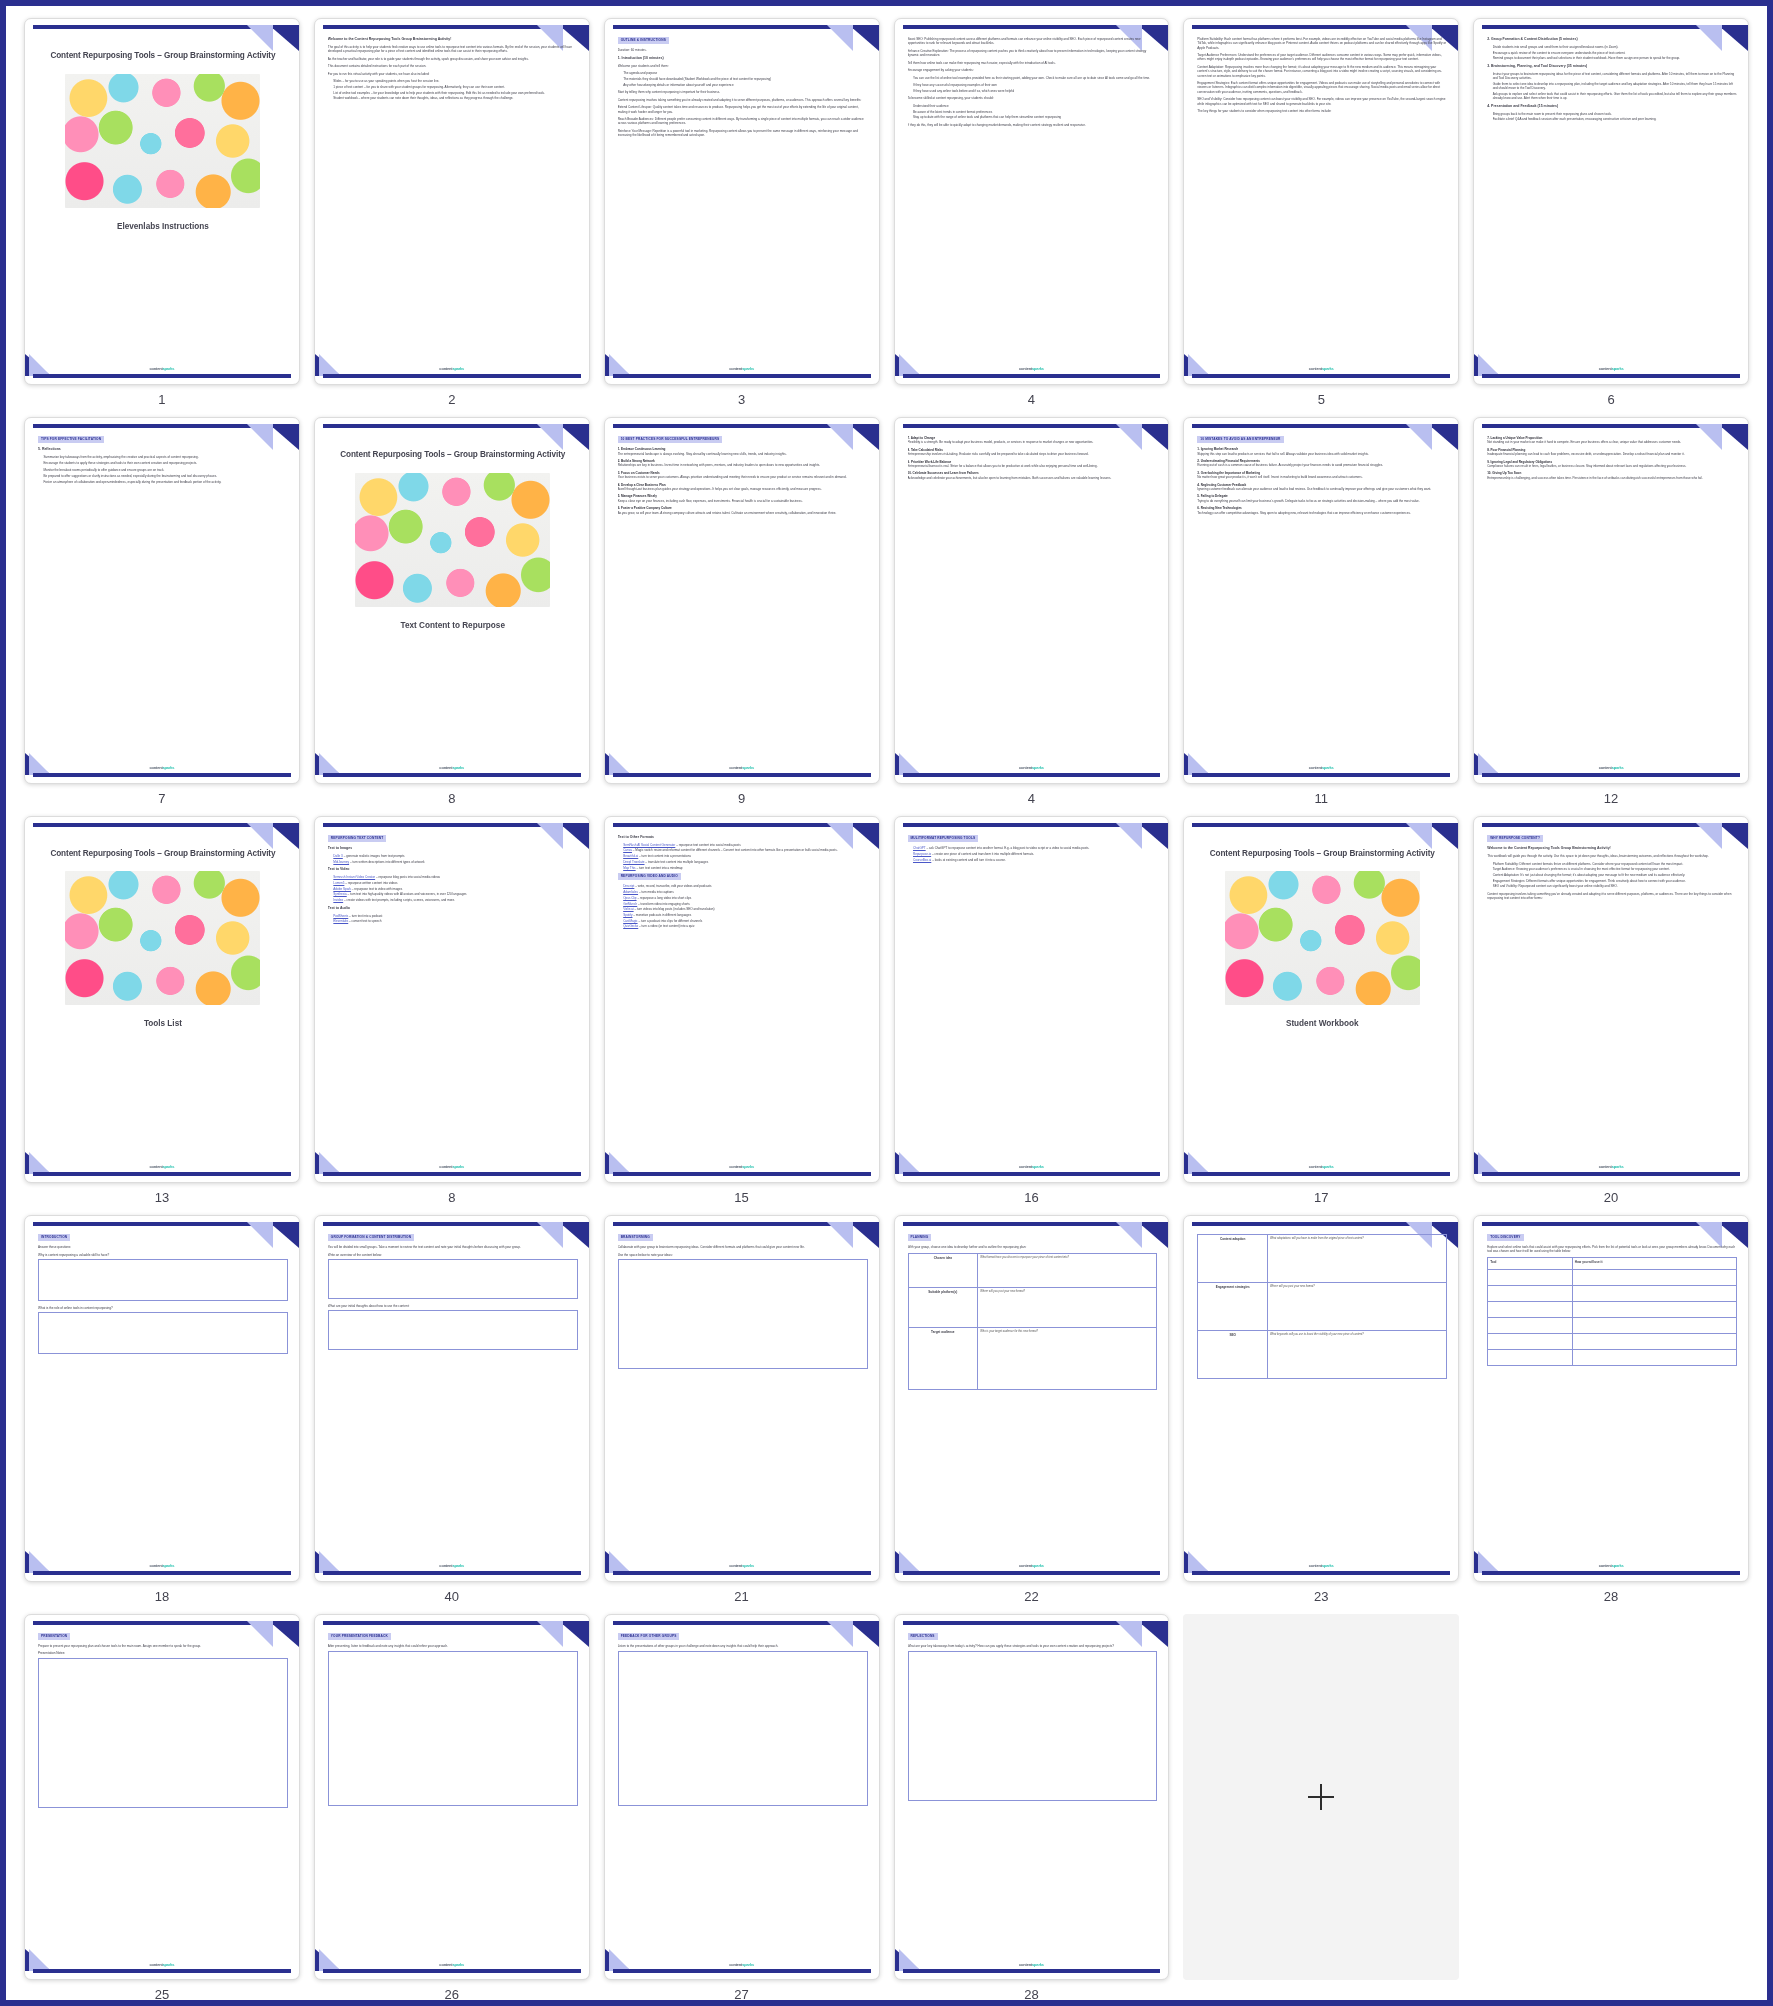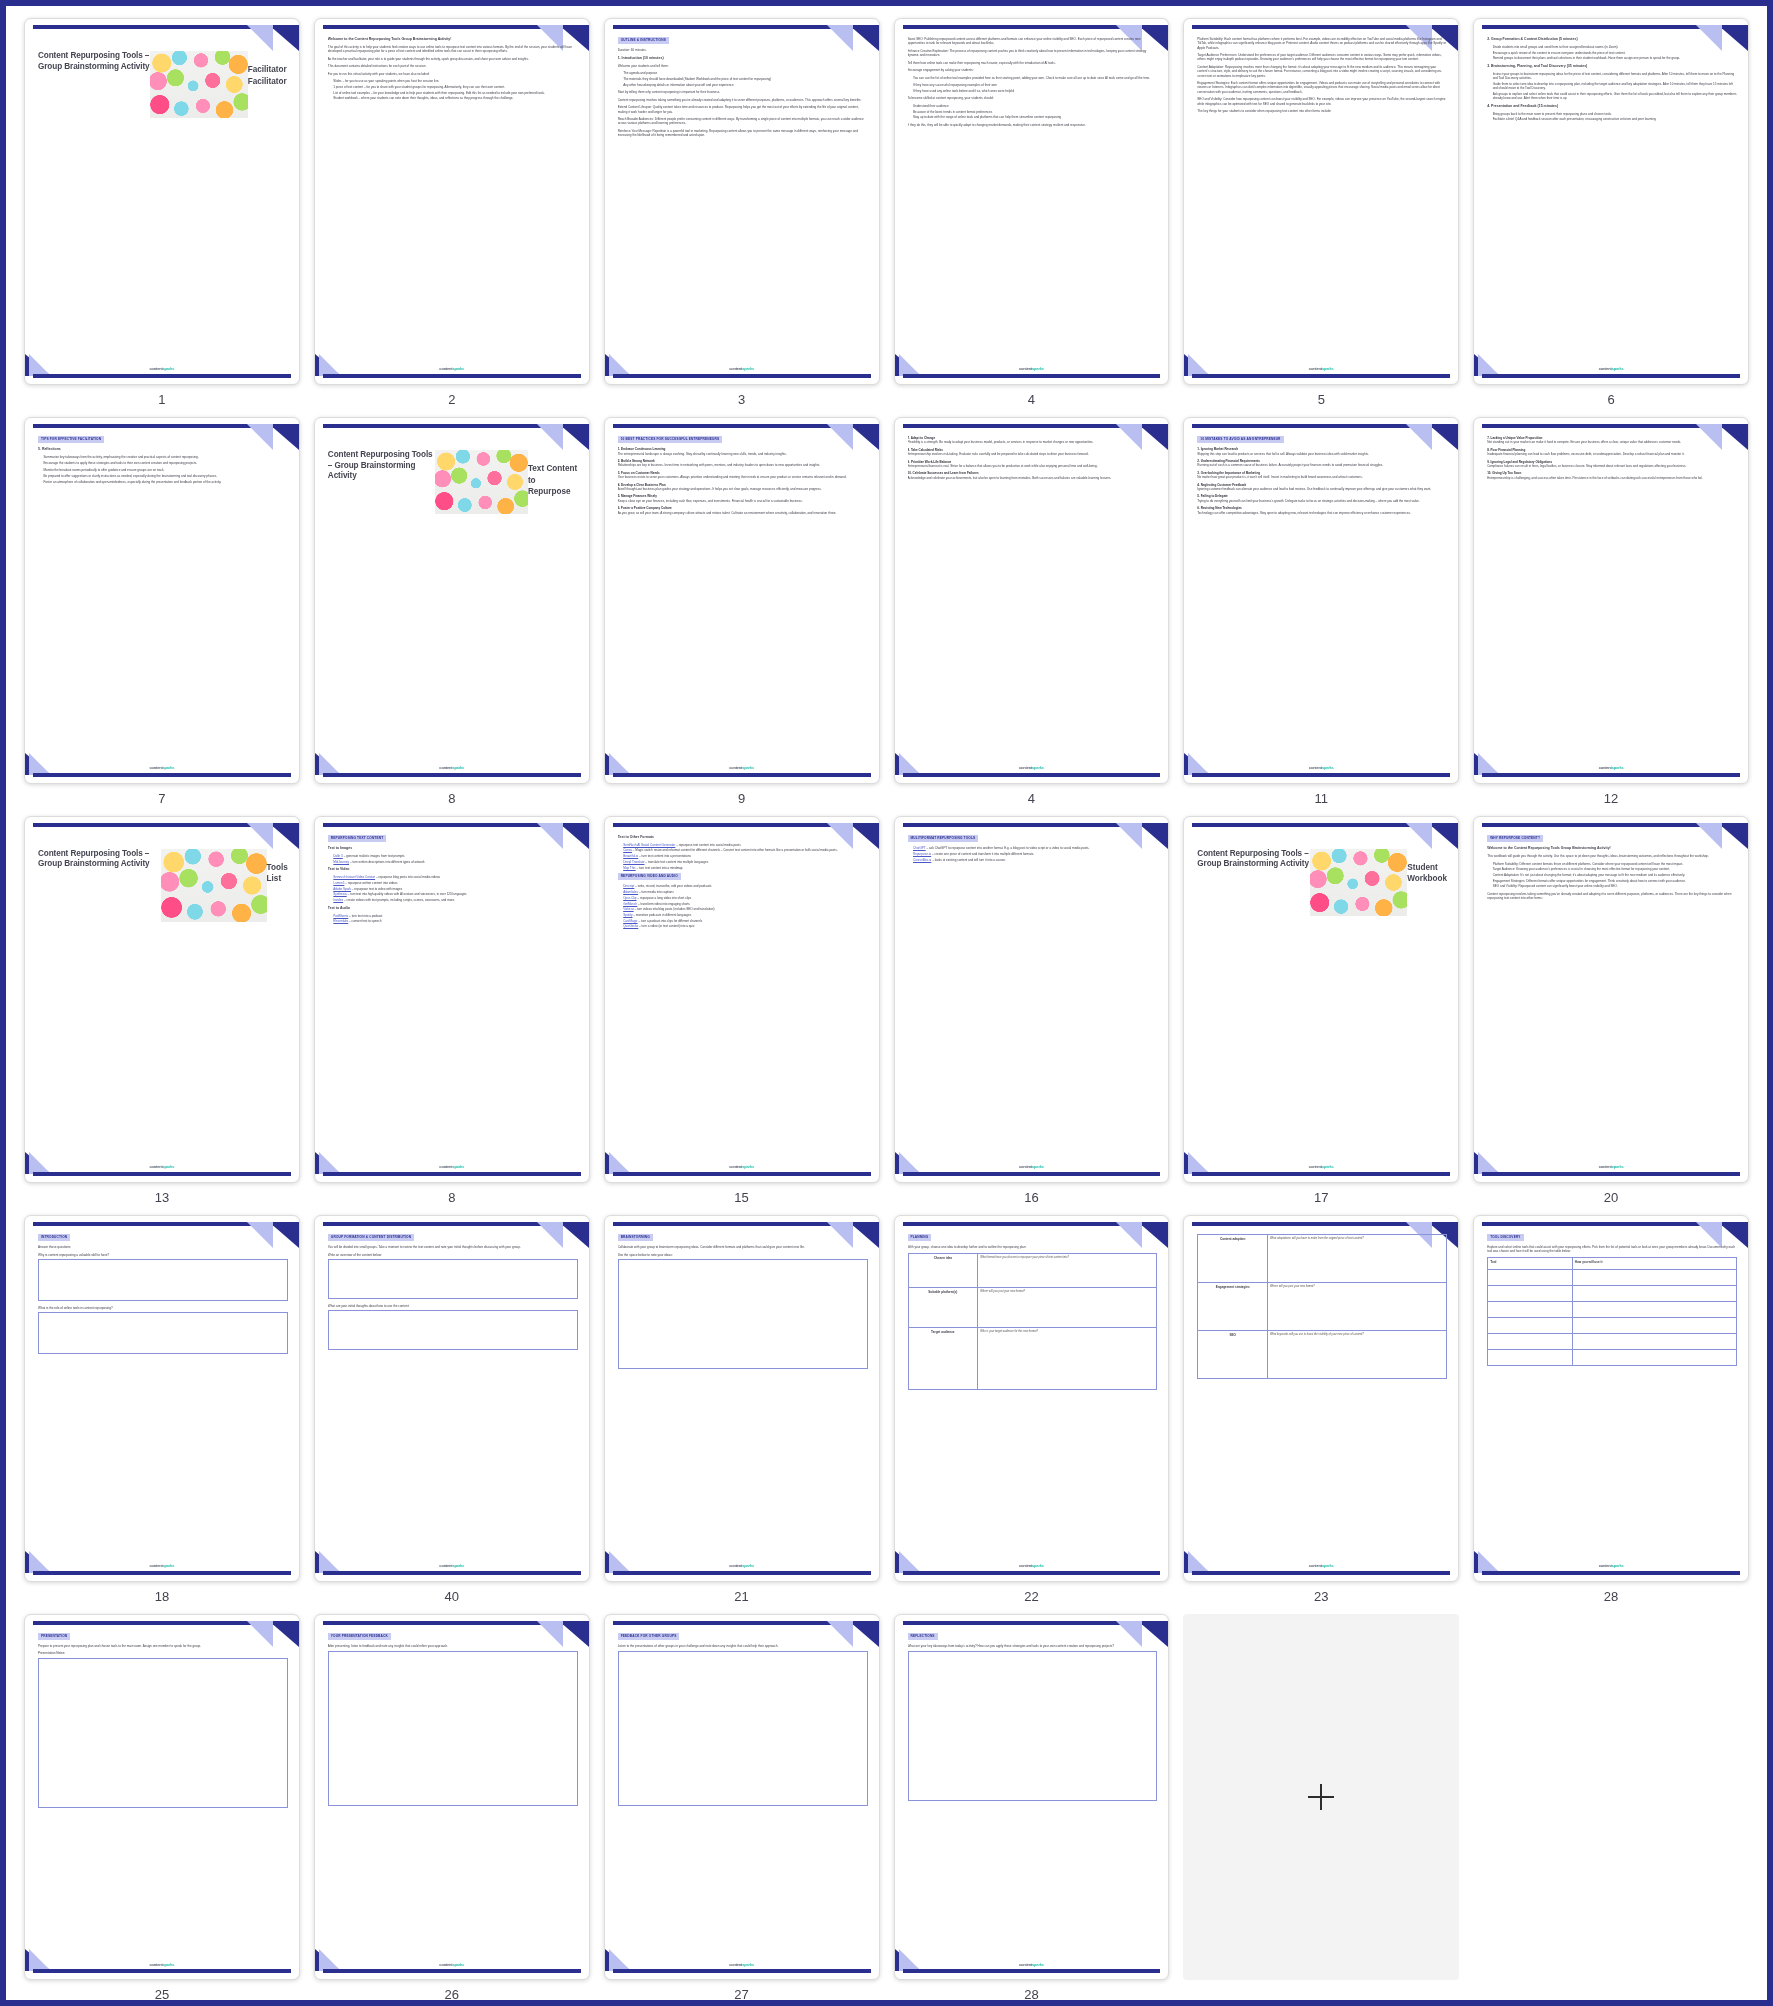--- a/index.html
+++ b/index.html
@@ -59,21 +59,21 @@
   }
   .botbar {
     position:absolute; bottom:6px; left:8px; right:8px; height:4px;
     background:#2a2f8f;
   }
   .body {
     position:absolute; top:18px; left:13px; right:11px; bottom:26px;
     overflow:hidden;
   }
   
-  .cover { display:flex; flex-direction:row;
+  .cover { text-align:center; display:flex; flex-direction:column;
            justify-content:flex-start; padding-top:14px; }
   .cover .ctitle {
     font-size:8.2px; font-weight:bold; color:#454551; line-height:1.3;
     margin-bottom:12px; letter-spacing:-.1px;
   }
   .cover .csub {
     font-size:8.2px; font-weight:bold; color:#454551; margin-top:13px;
   }
   .photo {
     width:78%; margin:0 auto; aspect-ratio: 16/11;
@@ -144,21 +144,21 @@
     <div class="cell">
       <div class="page">
         <div class="topbar"></div>
         <div class="corner-tr"></div>
         <div class="corner-bl"></div>
         <div class="botbar"></div>
         <div class="body">
           <div class="cover">
             <div class="ctitle">Content Repurposing Tools – Group Brainstorming Activity</div>
             <div class="photo"></div>
-            <div class="csub">Facilitator Facilitator</div>
+            <div class="csub">Elevenlabs Instructions</div>
           </div>
         </div>
         <div class="logo">content<span class="sp">sp</span><span class="spk">arks</span></div>
       </div>
       <div class="num">1</div>
     </div>
     <div class="cell">
       <div class="page">
         <div class="topbar"></div>
         <div class="corner-tr"></div>

